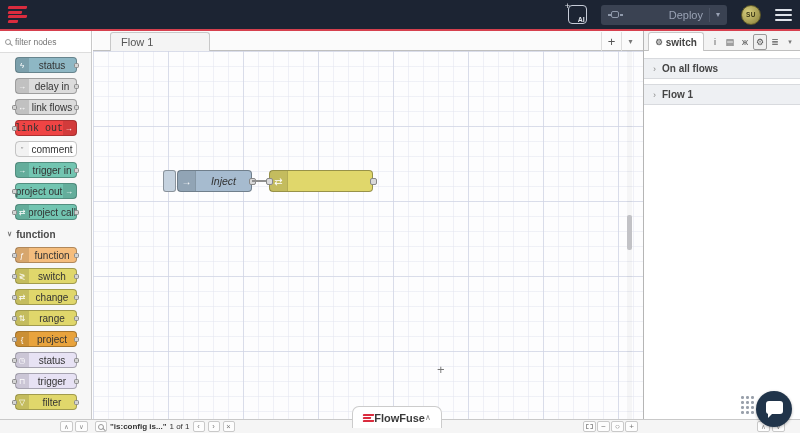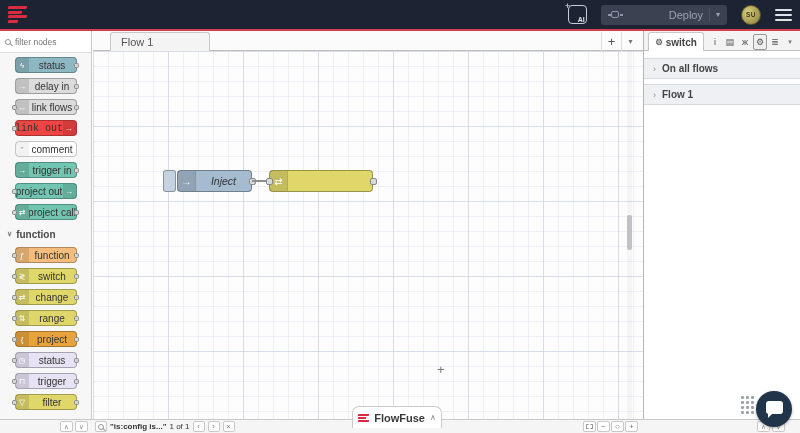--- a/index.html
+++ b/index.html
@@ -66,21 +66,21 @@
   .fnode-icon { width:18px; display:flex; align-items:center; justify-content:center; background:rgba(0,0,0,.12); border-right:1px solid rgba(0,0,0,.08); color:#fff; font-size:10px; flex:none; }
   .fnode-label { flex:1; display:flex; align-items:center; justify-content:center; font-size:10.5px; font-style:italic; color:#333; padding:0 7px; white-space:nowrap; }
   .fport { position:absolute; width:7px; height:7px; background:#d9d9d9; border:1px solid #888; border-radius:2px; top:7px; }
   .fport.in { left:-4.5px; } .fport.out { right:-4.5px; }
   #wire { position:absolute; left:159px; top:129px; width:16px; height:2px; background:#909090; }
   #crosshair { position:absolute; left:344px; top:311px; font-size:13px; color:#777; }
   #v-scroll-track { position:absolute; right:11px; top:0; width:5px; height:368px; background:rgba(0,0,0,.03); }
   #v-scroll-thumb { position:absolute; right:11px; top:164px; width:5px; height:35px; background:#c2c2c6; border-radius:2px; }
 
   
-  #ff-pill { position:absolute; left:352px; top:406px; width:90px; height:22px; background:#fff; border:1px solid #ccc; border-bottom:none; border-radius:7px 7px 0 0; display:flex; align-items:center; justify-content:center; gap:5px; z-index:6; cursor:pointer; }
+  #ff-pill { position:absolute; left:352px; top:406px; width:90px; height:22px; background:#fff; border:1px solid #ccc; border-bottom:none; border-radius:7px 7px 0 0; display:flex; align-items:center; justify-content:center; z-index:6; cursor:pointer; }
   #ff-pill .plogo { width:11px; height:10px; display:flex; flex-direction:column; justify-content:center; gap:1px; }
   #ff-pill .plogo i { display:block; height:2px; background:#da2c3e; border-radius:.5px; transform:skewX(-14deg); }
   #ff-pill .plogo i:nth-child(1){width:11px;} #ff-pill .plogo i:nth-child(2){width:8px;} #ff-pill .plogo i:nth-child(3){width:11px;}
   #ff-pill .ptxt { font-size:11px; font-weight:600; color:#3a3a3a; }
   #ff-pill .pchev { font-size:8px; color:#888; }
 
   
   #sidebar { position:absolute; left:643px; top:31px; width:157px; height:388px; background:#fff; border-left:1px solid #b5b5b5; }
   #sb-tabbar { position:relative; height:20px; background:#f3f3f3; border-bottom:1px solid #bfbfbf; }
   #config-tab { position:absolute; left:4px; top:1px; width:56px; height:19px; background:#fff; border:1px solid #c8c8c8; border-bottom:none; border-radius:3px 3px 0 0; display:flex; align-items:center; justify-content:center; gap:3px; font-size:10px; font-weight:600; color:#444; }

